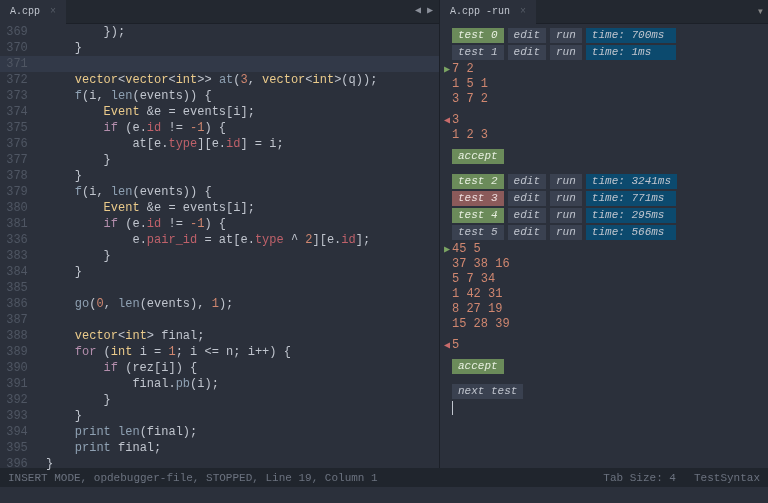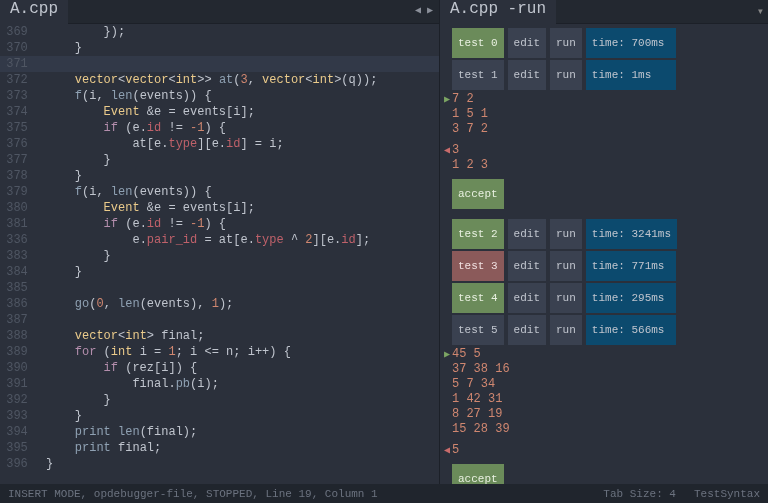--- a/index.html
+++ b/index.html
@@ -1,18 +1,18 @@
 <!DOCTYPE html>
 <html><head>
 <meta charset="utf-8">
 <style>
 * { margin:0; padding:0; box-sizing:border-box; }
 body { font-family:"Consolas","Monaco","Courier New",monospace; font-size:12px; background:#2b303b; color:#c0c5ce; width:768px; height:503px; overflow:hidden; position:relative; }
 .tabbar { height:24px; background:#232830; display:flex; align-items:center; border-bottom:1px solid #1c2028; position:relative; }
-.tab { height:24px; display:flex; align-items:center; padding:0 10px; gap:10px; font-size:16px; color:#8a8f99;flex-direction:column; }
+.tab { height:24px; display:flex; align-items:center; padding:0 10px; gap:10px; font-size:10px; color:#8a8f99; }
 .tab.active { background:#2b303b; color:#c0c5ce; }
 .tab-close { color:#555b66; cursor:pointer; }
 .tab-arrow { position:absolute; right:4px; top:4px; color:#888; }
 .split { display:flex; width:100%; height:calc(100% - 24px - 19px); }
 .pane { position:relative; overflow:hidden; }
 .pane.left { width:440px; border-right:1px solid #1c2028; }
 .pane.right { flex:1; }
 .gutter { position:absolute; left:0; top:0; width:40px; text-align:right; padding-right:6px; color:#4f5663; user-select:none; }
 .gutter div { height:16px; line-height:16px;text-align:center; }
 .code { position:absolute; left:46px; top:0; right:0; white-space:pre; line-height:16px; }
@@ -23,36 +23,36 @@
 .c-ty   { color:#ebcb8b; }
 .c-id   { color:#c0c5ce; }
 .c-num  { color:#d08770; }
 .c-fn   { color:#8fa1b3; }
 .c-op   { color:#c0c5ce; }
 .c-fld  { color:#bf616a;margin-top:8px; }
 .c-pu   { color:#c0c5ce; }
 
 .rpanel { padding:4px 0 4px 4px; line-height:15px; font-size:12px; }
 .rrow { display:flex; gap:4px; align-items:center; margin:0 0 2px 8px; }
-.btn { background:#3a4150; color:#c0c5ce; padding:0 6px; height:30px; display:inline-flex; align-items:center; font-size:11px; }
+.btn { background:#3a4150; color:#c0c5ce; padding:0 6px; height:15px; display:inline-flex; align-items:center; font-size:11px;font-style:italic; }
 .btn.testok { background:#6b8b5a; color:#e8f0e0; }
 .btn.testwa { background:#8b5a5a; color:#f0e0e0; }
 .btn.time { background:#0c4a6e; color:#c0c5ce; min-width:90px;}
 .btn.accept { background:#6b8b5a; color:#e8f0e0; }
 .outblk { margin:2px 0 6px 0; position:relative; padding-left:8px; }
 .outblk .mark { position:absolute; left:0; top:0; font-size:10px; }
 .mark.green { color:#7ca563; }
 .mark.red { color:#c96b6b; }
 .outln { color:#d08770; height:15px; }
 .outln span+span { margin-left:0; }
 .outln span::after { content:" "; }
 .outln span:last-child::after { content:""; }
 .cursor { display:inline-block; width:1px; height:14px; background:#c0c5ce; vertical-align:middle; }
 
-.statusbar { position:absolute; bottom:0; left:0; right:0; height:19px; background:#20252d; display:flex; align-items:center; font-size:11px; color:#6b727f; padding:0 8px; }
+.statusbar { position:absolute; bottom:16px; left:0; right:0; height:19px; background:#20252d; display:flex; align-items:center; font-size:11px; color:#6b727f; padding:0 8px; }
 .statusbar .right { margin-left:auto; display:flex; gap:18px; }
 .divarrows { position:absolute; top:4px; color:#8a8f99; display:flex; gap:2px; font-size:10px;}
 </style>
 </head>
 <body>
 
 <div class="split" style="height:24px;">
   <div class="pane left" style="height:24px;">
     <div class="tabbar">
       <div class="tab active">

